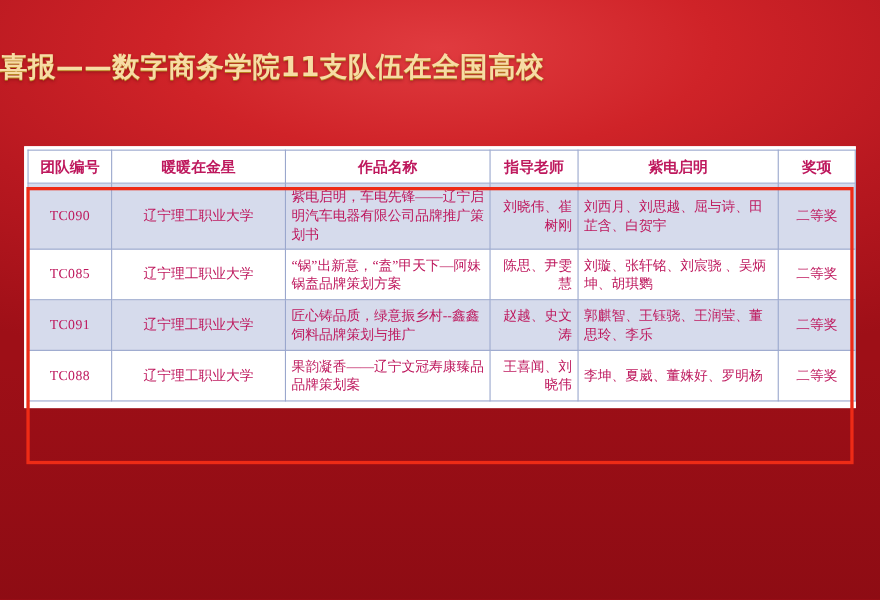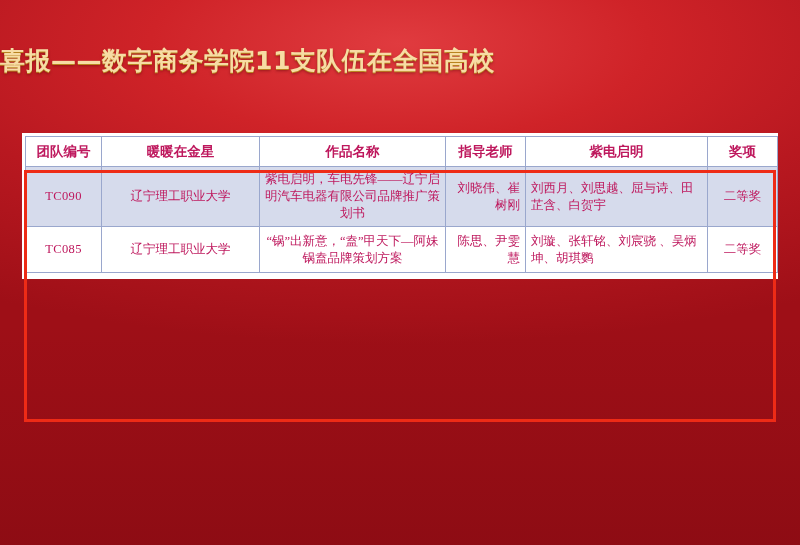--- a/index.html
+++ b/index.html
@@ -105,21 +105,21 @@
     font-size: 13.5px;
     height: 30px;
     background: #ffffff;
     padding: 3px 4px;
   }
 
   tbody tr.row-shade td { background: #d6dbec; }
   tbody tr.row-plain td { background: #ffffff; }
 
   tbody td.cell-id    { font-family: Liberation Serif, serif; letter-spacing: 0.4px; }
-  tbody td.cell-work  { text-align: center; }
+  tbody td.cell-work  { text-align: left; }
   tbody td.cell-teach { text-align: right; }
   tbody td.cell-stud  { text-align: left; }
 
   tbody tr { height: 46px; }
 
   
   .highlight-box {
     position: absolute;
     left: 24px;
     top: 170px;
@@ -170,19 +170,35 @@
           <td class="cell-award">二等奖</td>
         </tr>
         <tr class="row-plain">
           <td class="cell-id">TC085</td>
           <td class="cell-school">辽宁理工职业大学</td>
           <td class="cell-work">“锅”出新意，“盍”甲天下—阿妹锅盍品牌策划方案</td>
           <td class="cell-teach">陈思、尹雯慧</td>
           <td class="cell-stud">刘璇、张轩铭、刘宸骁 、吴炳坤、胡琪鹦</td>
           <td class="cell-award">二等奖</td>
         </tr>
+        <tr class="row-shade">
+          <td class="cell-id">TC091</td>
+          <td class="cell-school">辽宁理工职业大学</td>
+          <td class="cell-work">匠心铸品质，绿意振乡村--鑫鑫饲料品牌策划与推广</td>
+          <td class="cell-teach">赵越、史文涛</td>
+          <td class="cell-stud">郭麒智、王钰骁、王润莹、董思玲、李乐</td>
+          <td class="cell-award">二等奖</td>
+        </tr>
+        <tr class="row-plain">
+          <td class="cell-id">TC088</td>
+          <td class="cell-school">辽宁理工职业大学</td>
+          <td class="cell-work">果韵凝香——辽宁文冠寿康臻品品牌策划案</td>
+          <td class="cell-teach">王喜闻、刘晓伟</td>
+          <td class="cell-stud">李坤、夏崴、董姝好、罗明杨</td>
+          <td class="cell-award">二等奖</td>
+        </tr>
       </tbody>
     </table>
   </div>
 
   <div class="highlight-box"></div>
 
 </div>
 
 </body></html>

